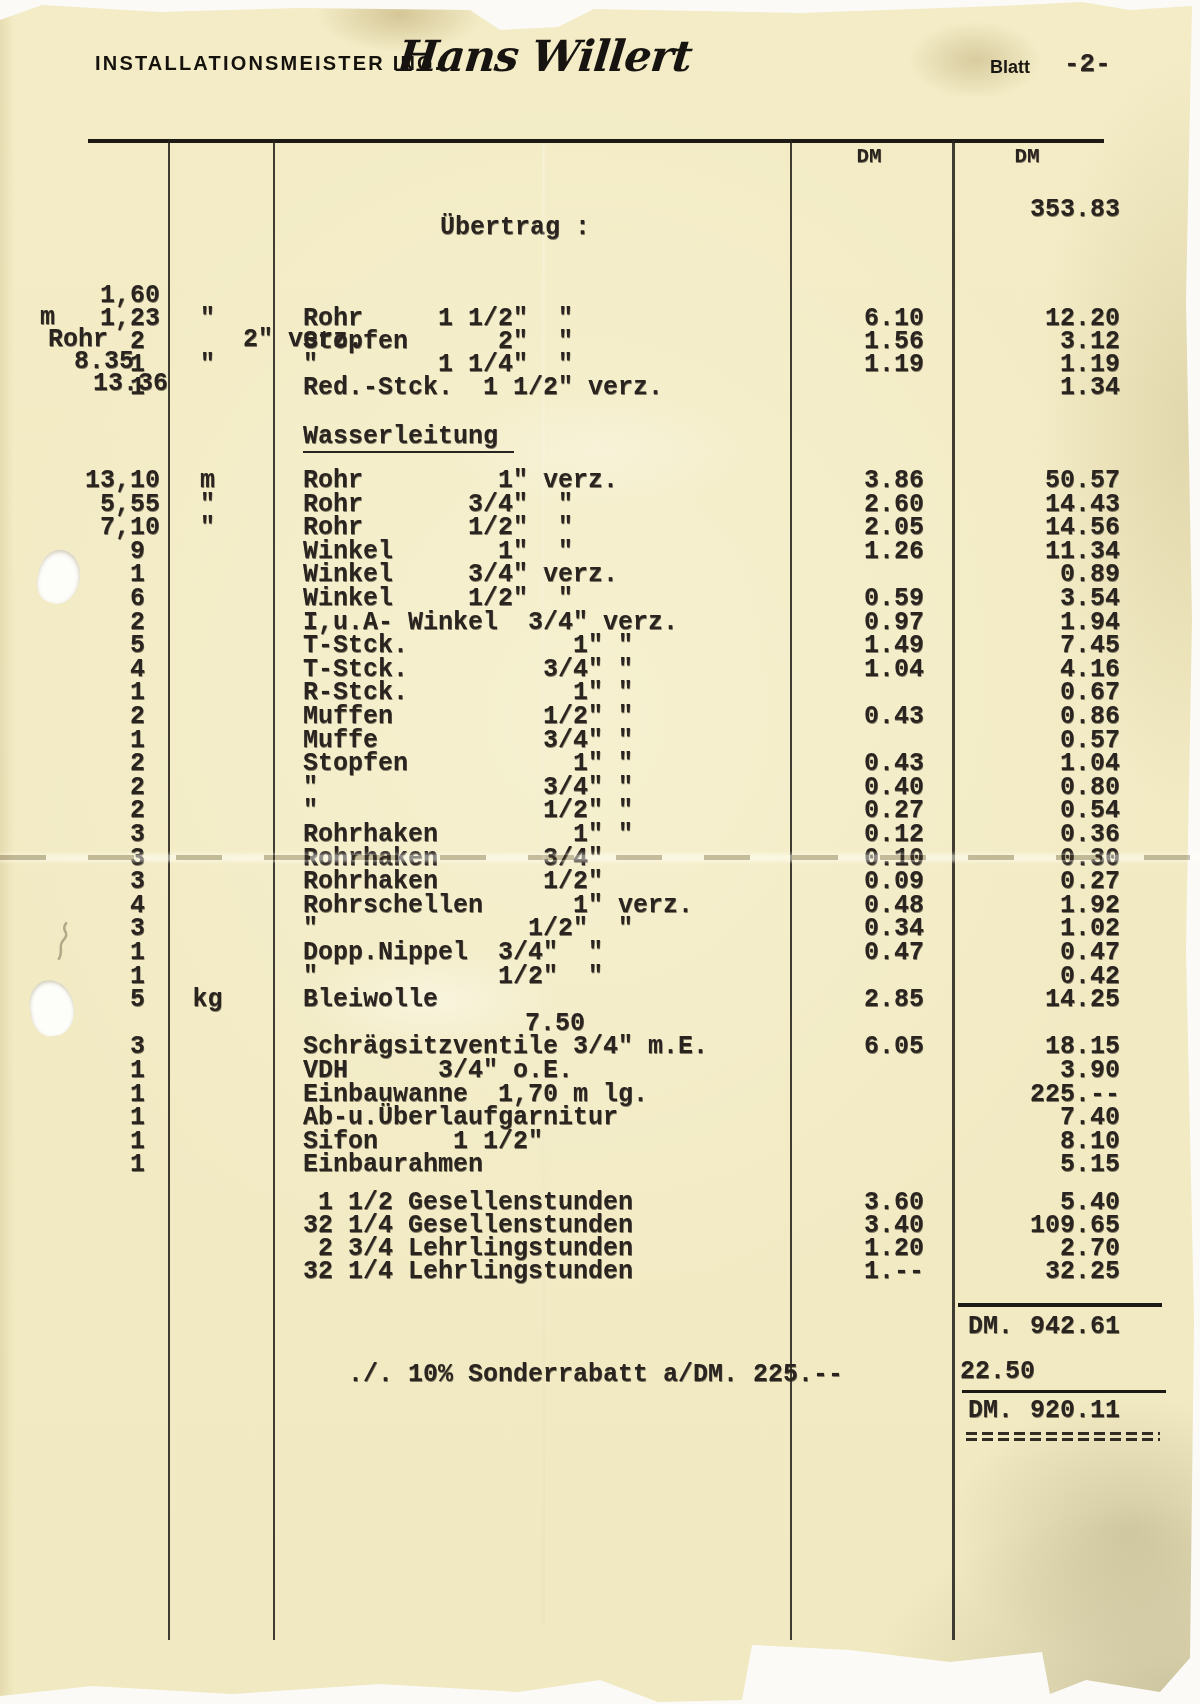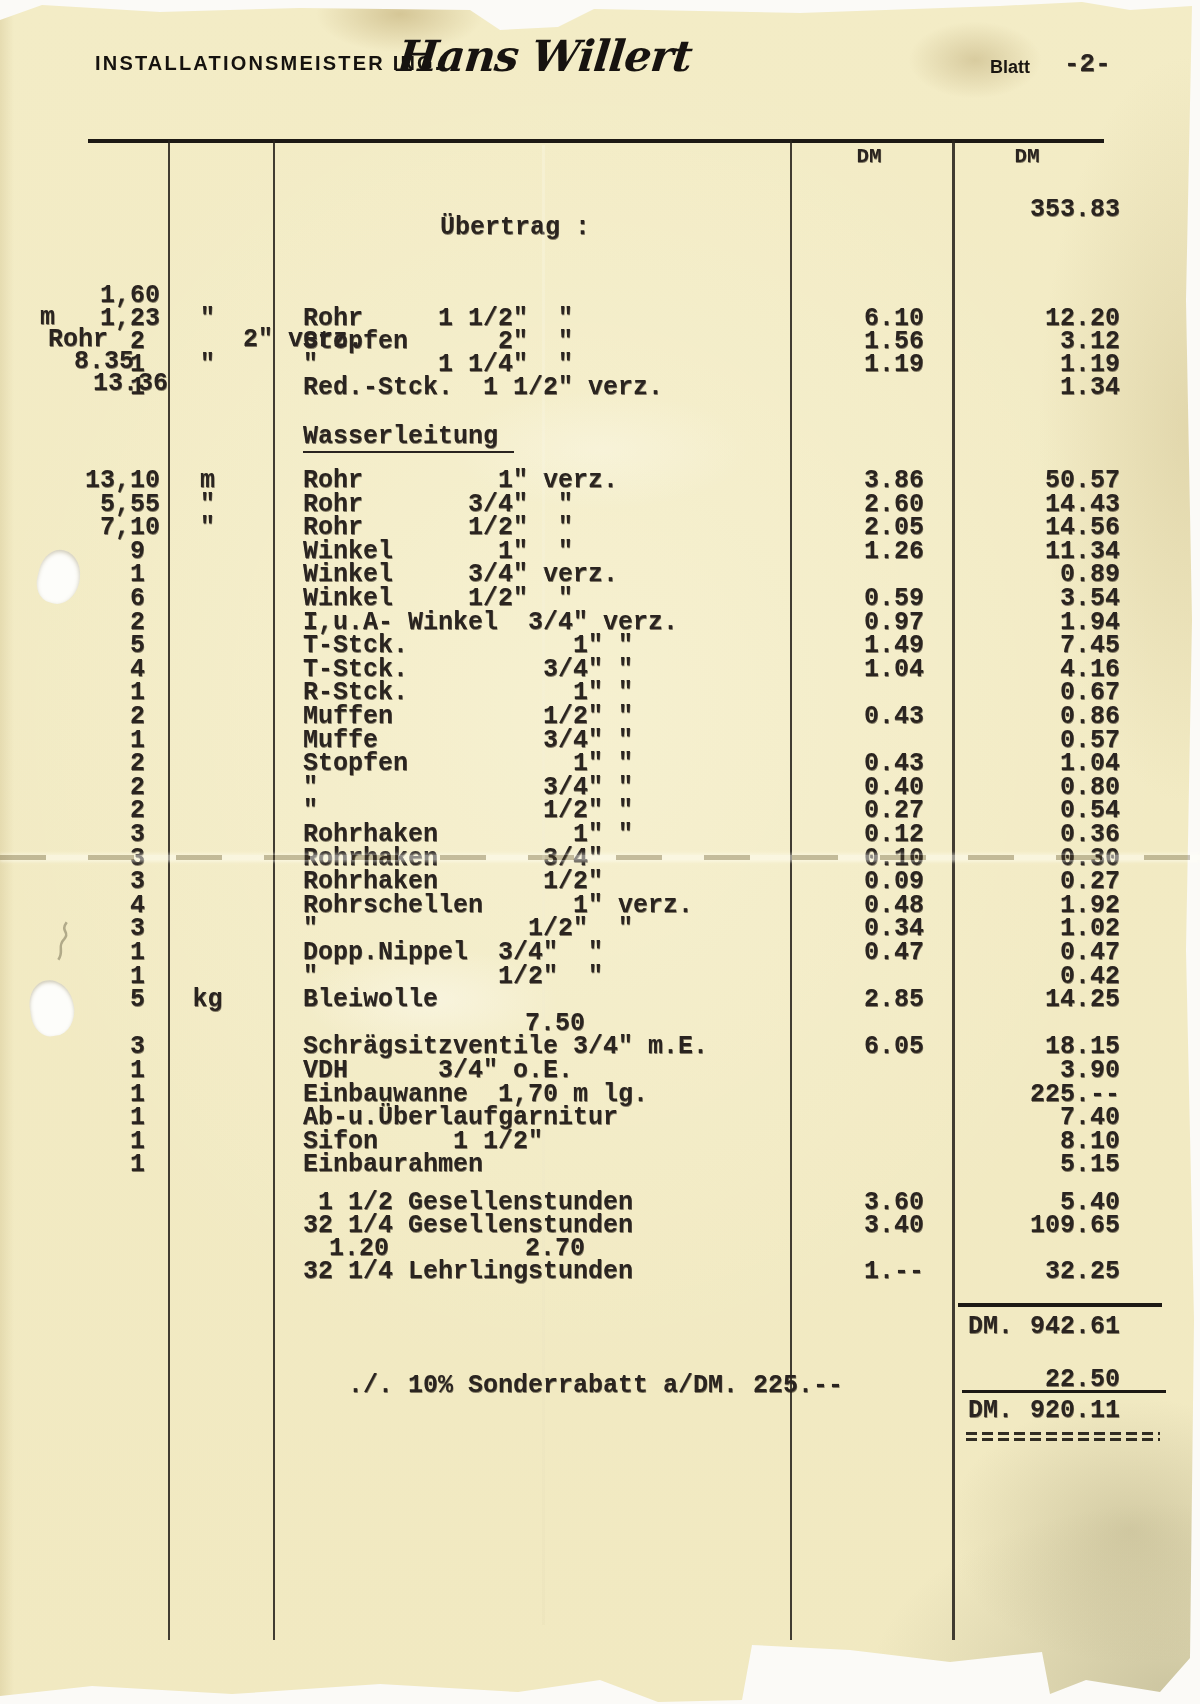--- a/index.html
+++ b/index.html
@@ -134,32 +134,32 @@
         <div class="trow tw" style="top: 989.2px;"><span class="c-qty">5 </span><span class="c-unit">kg</span><span class="c-desc">Bleiwolle</span><span class="c-price">2.85</span><span class="c-total">14.25</span></div>
         <div class="trow tw" style="top: 1012.8px;"><span class="c-qty"></span><span class="c-unit"></span><span class="c-price"></span><span class="c-total">7.50</span></div>
         <div class="trow tw" style="top: 1036.4px;"><span class="c-qty">3 </span><span class="c-unit"></span><span class="c-desc">Schrägsitzventile 3/4" m.E.</span><span class="c-price">6.05</span><span class="c-total">18.15</span></div>
         <div class="trow tw" style="top: 1060px;"><span class="c-qty">1 </span><span class="c-unit"></span><span class="c-desc">VDH      3/4" o.E.</span><span class="c-price"></span><span class="c-total">3.90</span></div>
         <div class="trow tw" style="top: 1083.6px;"><span class="c-qty">1 </span><span class="c-unit"></span><span class="c-desc">Einbauwanne  1,70 m lg.</span><span class="c-price"></span><span class="c-total">225.--</span></div>
         <div class="trow tw" style="top: 1107.2px;"><span class="c-qty">1 </span><span class="c-unit"></span><span class="c-desc">Ab-u.Überlaufgarnitur</span><span class="c-price"></span><span class="c-total">7.40</span></div>
         <div class="trow tw" style="top: 1130.8px;"><span class="c-qty">1 </span><span class="c-unit"></span><span class="c-desc">Sifon     1 1/2"</span><span class="c-price"></span><span class="c-total">8.10</span></div>
         <div class="trow tw" style="top: 1154.4px;"><span class="c-qty">1 </span><span class="c-unit"></span><span class="c-desc">Einbaurahmen</span><span class="c-price"></span><span class="c-total">5.15</span></div>
         <div class="trow tw" style="top: 1192px;"><span class="c-qty"></span><span class="c-unit"></span><span class="c-desc"> 1 1/2 Gesellenstunden</span><span class="c-price">3.60</span><span class="c-total">5.40</span></div>
         <div class="trow tw" style="top: 1215px;"><span class="c-qty"></span><span class="c-unit"></span><span class="c-desc">32 1/4 Gesellenstunden</span><span class="c-price">3.40</span><span class="c-total">109.65</span></div>
-        <div class="trow tw" style="top: 1238px;"><span class="c-qty"></span><span class="c-unit"></span><span class="c-price">1.20</span><span class="c-total">2.70</span></div>
+        <div class="trow tw" style="top: 1238px;"><span class="c-qty"></span><span class="c-unit"></span><span class="c-desc"> 2 3/4 Lehrlingstunden</span><span class="c-price">1.20</span><span class="c-total">2.70</span></div>
         <div class="trow tw" style="top: 1261px;"><span class="c-qty"></span><span class="c-unit"></span><span class="c-desc">32 1/4 Lehrlingstunden</span><span class="c-price">1.--</span><span class="c-total">32.25</span></div>
       </div>
 
     <div class="rule-h" style="left:958px;top:1303px;width:204px;height:4px;"></div>
     <div class="abs tw total-line" style="left:968px;top:1316px;">
       <span>DM.</span>
       <span>942.61</span>
     </div>
 
-    <div class="abs tw" style="left:348px;top:1364px;margin-top:11px;">./. 10% Sonderrabatt a/DM. 225.--</div>
-    <div class="abs tw" style="left:960px;top:1361px;width:160px;text-align:right;margin-top:8px;">22.50</div>
+    <div class="abs tw" style="left:348px;top:1364px;">./. 10% Sonderrabatt a/DM. 225.--</div>
+    <div class="abs tw" style="left:960px;top:1361px;width:160px;">22.50</div>
     <div class="rule-h" style="left:962px;top:1390px;width:204px;height:3.2px;"></div>
 
     <div class="abs tw total-line" style="left:968px;top:1400px;">
       <span>DM.</span>
       <span>920.11</span>
     </div>
     <div class="dbl-dash"></div>
 
     <div class="crease-h"></div>
     <div class="crease-v"></div>

